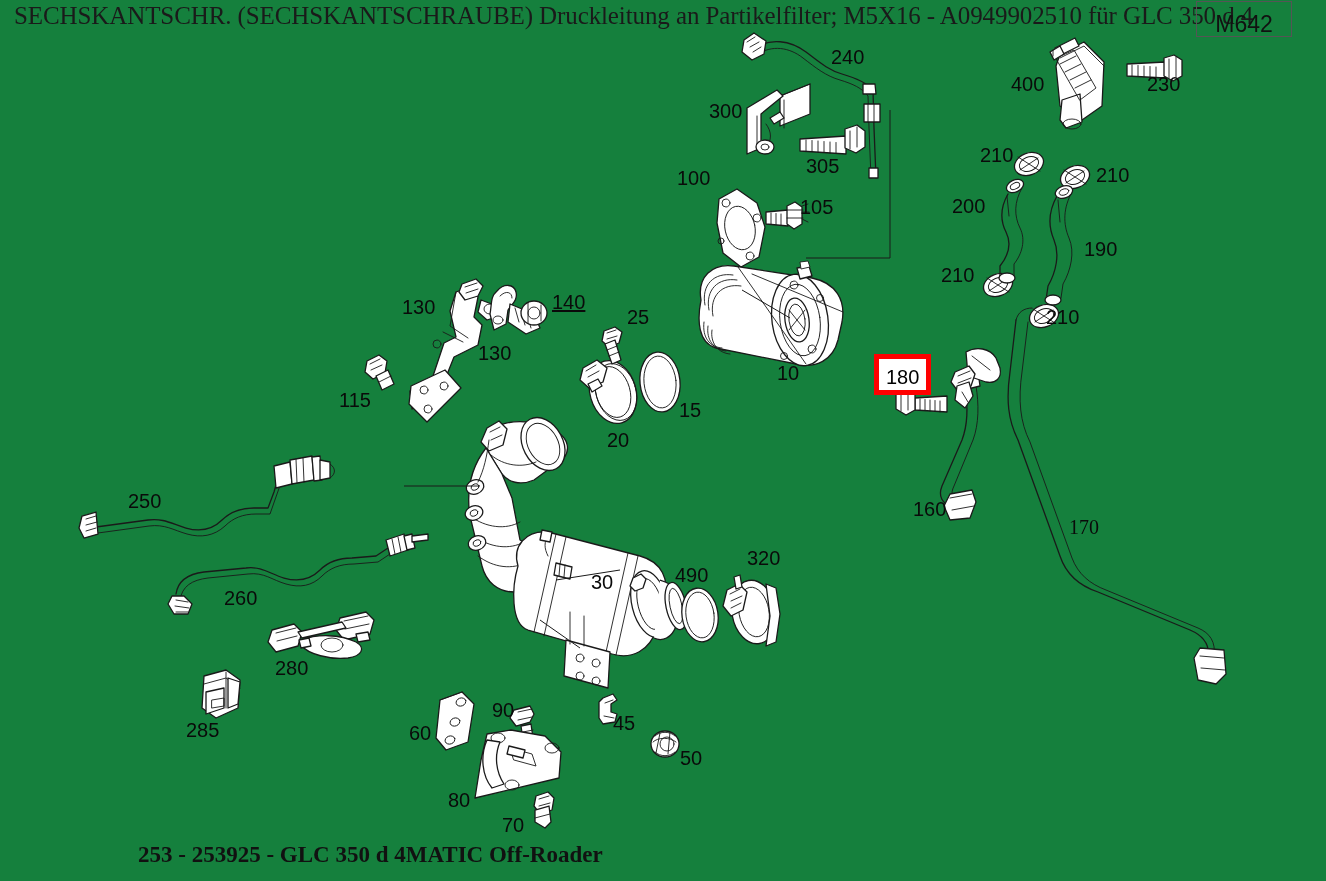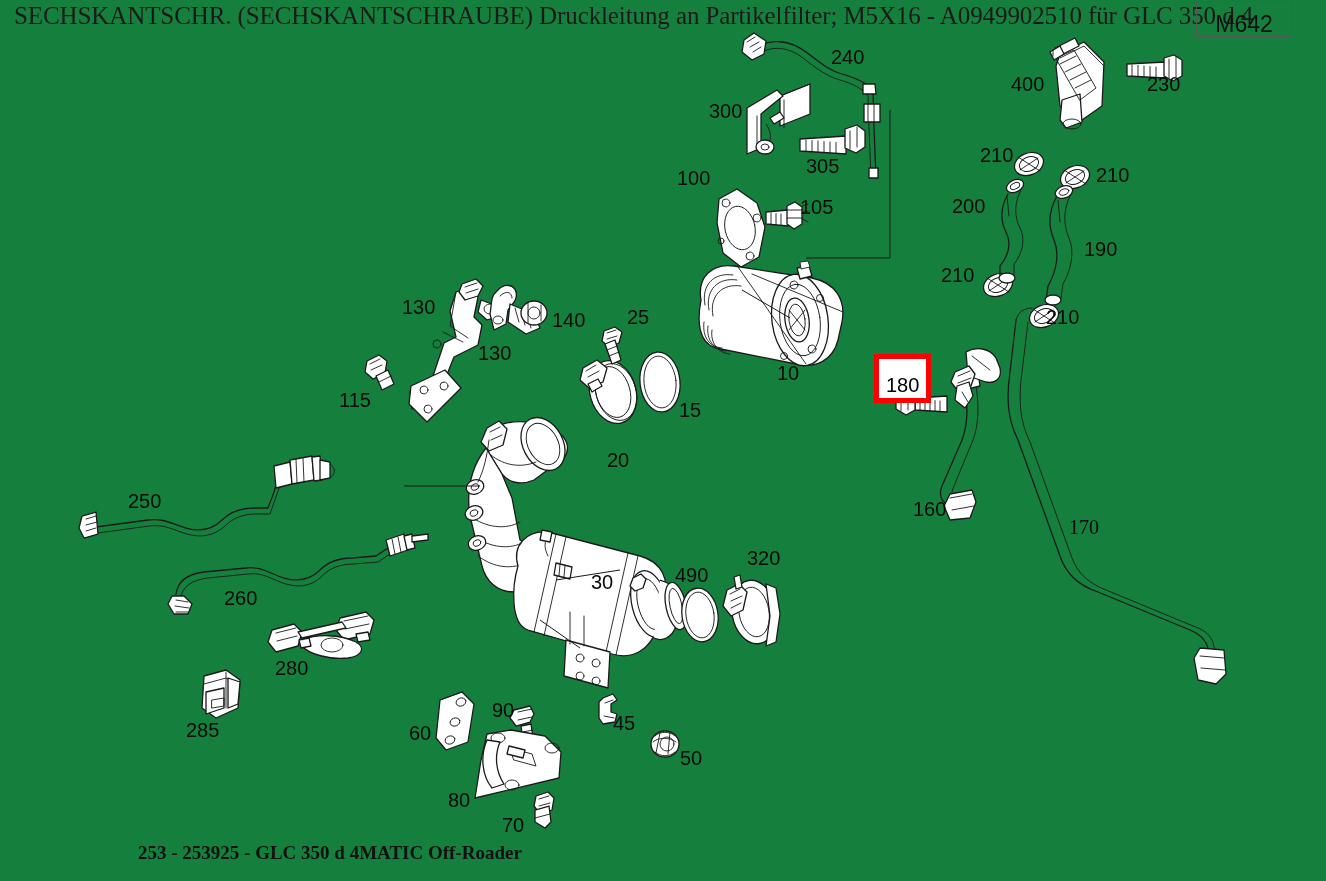--- a/index.html
+++ b/index.html
@@ -55,21 +55,21 @@
     font-size: 23px;
     color: #111;
   }
 
   
   #footer {
     position: absolute;
     left: 138px;
     top: 842px;
     font-family: "Liberation Serif", serif;
-    font-size: 19px;
+    font-size: 23px;
     font-weight: bold;
     color: #111;
     white-space: nowrap;
   }
 
   
   #canvas {
     position: absolute;
     left: 0;
     top: 0;
@@ -85,21 +85,21 @@
     font-size: 20px;
     color: #0a0a0a;
     white-space: nowrap;
     line-height: 1;
     user-select: none;
   }
   .callout.sel {
     background: #ffffff;
     color: #000000;
     border: 5px solid #ff0000;
-    padding: 16px 7px 3px 7px;
+    padding: 8px 7px 3px 7px;
     font-weight: normal;
     line-height: 1;
   }
 </style>
 </head>
 <body>
 
 <div id="page">
 
   <div id="title">SECHSKANTSCHR. (SECHSKANTSCHRAUBE) Druckleitung an Partikelfilter; M5X16 - A0949902510 für GLC 350 d 4</div>
@@ -569,29 +569,29 @@
       <div class="callout" style="left: 709px; top: 101px;">300</div>
       <div class="callout" style="left: 806px; top: 156px;">305</div>
       <div class="callout" style="left: 980px; top: 145px;">210</div>
       <div class="callout" style="left: 1096px; top: 165px;">210</div>
       <div class="callout" style="left: 677px; top: 168px;">100</div>
       <div class="callout" style="left: 952px; top: 196px; text-align: right;">200</div>
       <div class="callout" style="left: 800px; top: 197px;">105</div>
       <div class="callout" style="left: 1084px; top: 239px;">190</div>
       <div class="callout" style="left: 941px; top: 265px;">210</div>
       <div class="callout" style="left: 402px; top: 297px;">130</div>
-      <div class="callout" style="left: 552px; top: 310px;">140</div>
+      <div class="callout" style="left: 552px; top: 292px; text-decoration: underline;">140</div>
       <div class="callout" style="left: 1046px; top: 307px;">210</div>
       <div class="callout" style="left: 627px; top: 307px;">25</div>
       <div class="callout" style="left: 478px; top: 343px;">130</div>
       <div class="callout sel" style="left: 874px; top: 354px;">180</div>
       <div class="callout" style="left: 777px; top: 363px;">10</div>
       <div class="callout" style="left: 339px; top: 390px;">115</div>
       <div class="callout" style="left: 679px; top: 400px;">15</div>
-      <div class="callout" style="left: 607px; top: 430px; margin-top: 20px;">20</div>
+      <div class="callout" style="left: 607px; top: 430px;">20</div>
       <div class="callout" style="left: 128px; top: 491px;">250</div>
       <div class="callout" style="left: 913px; top: 499px;">160</div>
       <div class="callout" style="left: 1069px; top: 517px; font-family: Liberation Serif, serif;">170</div>
       <div class="callout" style="left: 591px; top: 552px; margin-top: 20px;">30</div>
       <div class="callout" style="left: 747px; top: 548px; text-align: center;">320</div>
       <div class="callout" style="left: 675px; top: 565px;">490</div>
       <div class="callout" style="left: 224px; top: 588px;">260</div>
       <div class="callout" style="left: 275px; top: 658px;">280</div>
       <div class="callout" style="left: 492px; top: 700px;">90</div>
       <div class="callout" style="left: 613px; top: 713px;">45</div>

